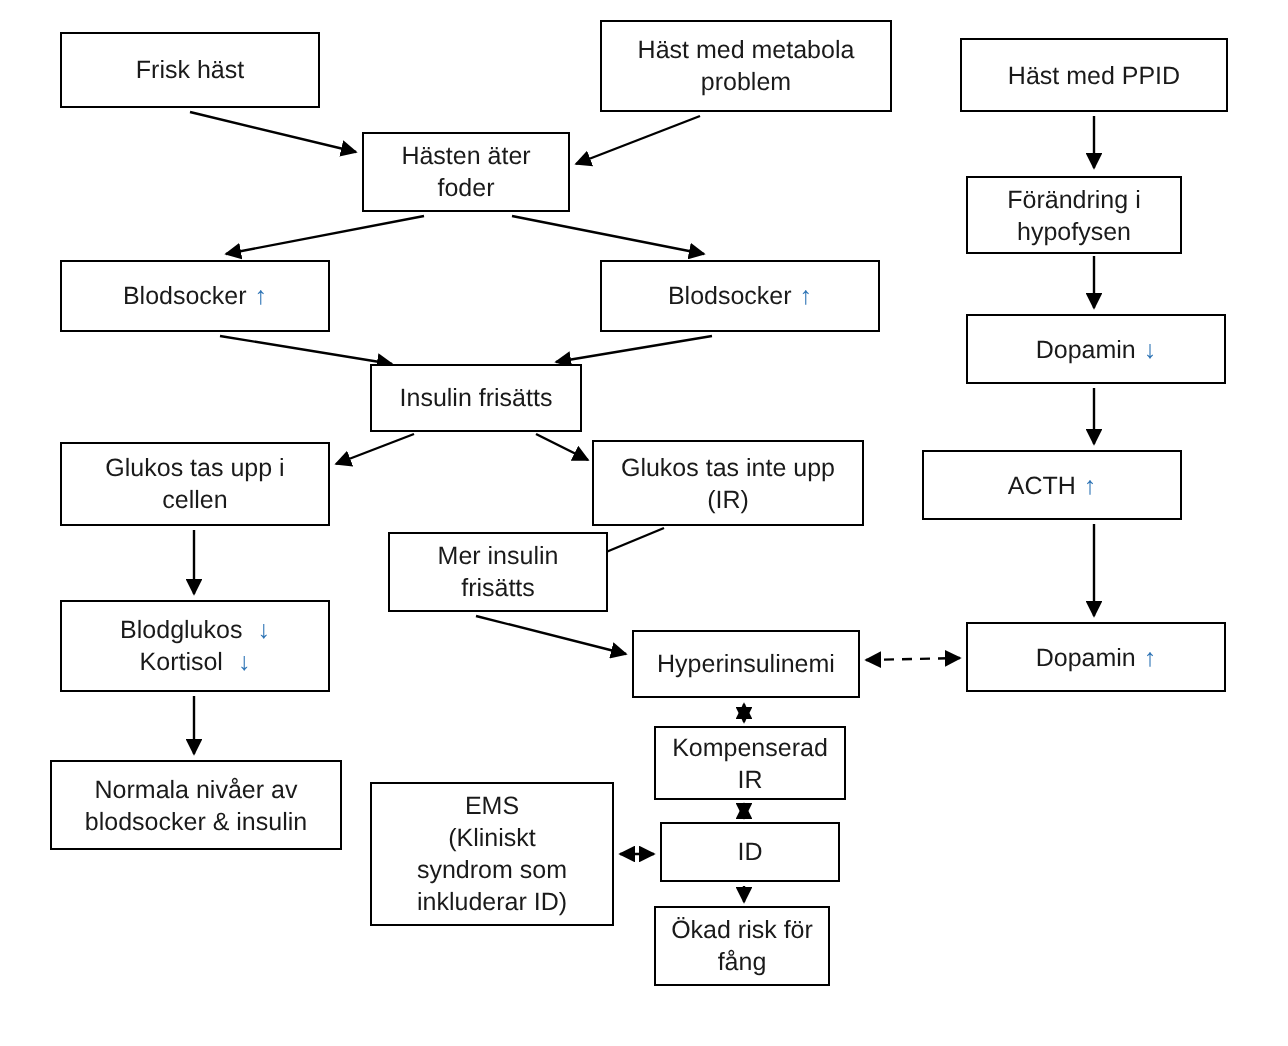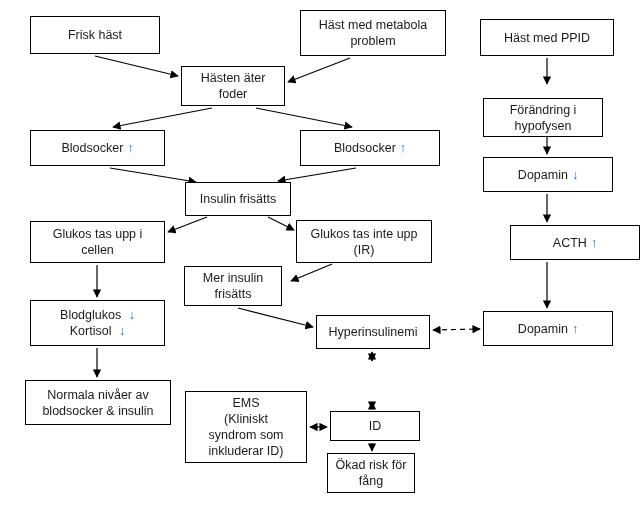--- a/index.html
+++ b/index.html
@@ -65,21 +65,21 @@
   </div>
 
   <div class="box" style="left:181px;top:66px;width:104px;height:40px">
     <span>Hästen äter<br>foder</span>
   </div>
 
   <div class="box" style="left:480px;top:19px;width:134px;height:37px">
     <span>Häst med PPID</span>
   </div>
 
-  <div class="box" style="left:483px;top:98px;width:120px;height:39px">
+  <div class="box" style="left:483px;top:88px;width:108px;height:39px">
     <span>Förändring i<br>hypofysen</span>
   </div>
 
   <div class="box" style="left:30px;top:130px;width:135px;height:36px">
     <span>Blodsocker</span>
     <span class="glyph">↑</span>
   </div>
 
   <div class="box" style="left:300px;top:130px;width:140px;height:36px">
     <span>Blodsocker</span>
@@ -96,26 +96,26 @@
   </div>
 
   <div class="box" style="left:30px;top:221px;width:135px;height:42px">
     <span>Glukos tas upp i<br>cellen</span>
   </div>
 
   <div class="box" style="left:296px;top:220px;width:136px;height:43px">
     <span>Glukos tas inte upp<br>(IR)</span>
   </div>
 
-  <div class="box" style="left:510px;top:225px;width:130px;height:35px">
+  <div class="box" style="left:461px;top:225px;width:130px;height:35px">
     <span>ACTH</span>
     <span class="glyph">↑</span>
   </div>
 
-  <div class="box" style="left:184px;top:266px;width:98px;height:40px">
+  <div class="box" style="left:194px;top:266px;width:110px;height:40px">
     <span>Mer insulin<br>frisätts</span>
   </div>
 
   <div class="box col" style="left:30px;top:300px;width:135px;height:46px">
     <div>
       <span>Blodglukos</span>
       <span class="glyph">↓</span>
     </div>
     <div>
       <span>Kortisol</span>
@@ -129,20 +129,23 @@
 
   <div class="box" style="left:483px;top:311px;width:130px;height:35px">
     <span>Dopamin</span>
     <span class="glyph">↑</span>
   </div>
 
   <div class="box" style="left:25px;top:380px;width:146px;height:45px">
     <span>Normala nivåer av<br>blodsocker &amp; insulin</span>
   </div>
 
+  <div class="box" style="left:327px;top:363px;width:96px;height:37px">
+    <span>Kompenserad<br>IR</span>
+  </div>
 
   <div class="box" style="left:185px;top:391px;width:122px;height:72px">
     <span>EMS<br>(Kliniskt<br>syndrom som<br>inkluderar ID)</span>
   </div>
 
   <div class="box" style="left:330px;top:411px;width:90px;height:30px">
     <span>ID</span>
   </div>
 
   <div class="box" style="left:327px;top:453px;width:88px;height:40px">

